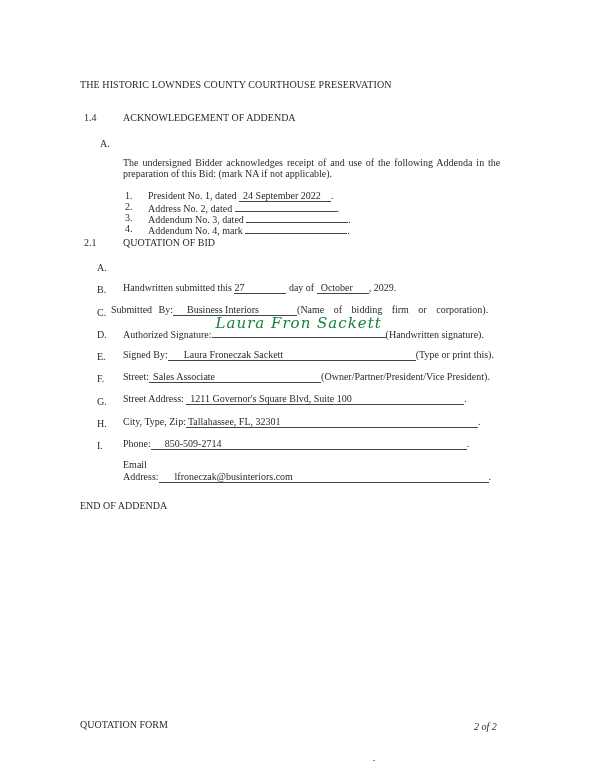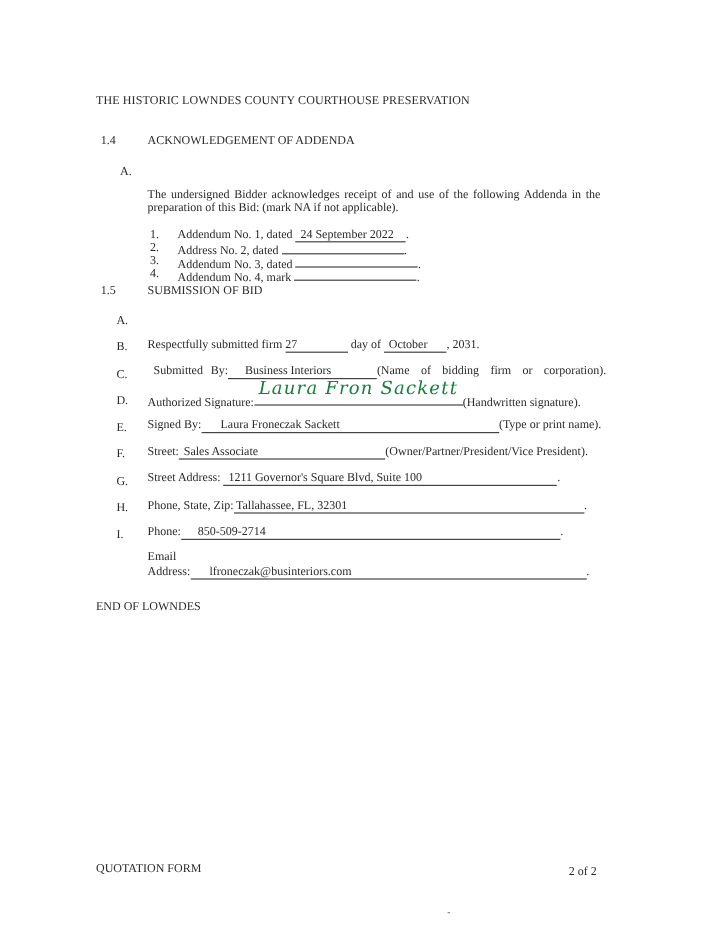--- a/index.html
+++ b/index.html
@@ -8,111 +8,111 @@
   .abs { position: absolute; white-space: nowrap; }
   .hdr { left: 80px; top: 79px; font-size: 10px; letter-spacing: 0.1px; }
   .secnum { font-size: 10px; }
   .sectitle { font-size: 10px; }
   .letter { font-size: 10px; }
   .txt { font-size: 10px; margin-top: 20px; }
   .fill { display: inline-block; border-bottom: 1px solid #444; padding-left: 4px; font-size: 10px; vertical-align: baseline; line-height: 11px; }
   .fill.center { text-align: left; padding-left: 0; }
   .sig { font-family: "DejaVu Serif", serif; font-style: italic; color: #15803d; font-size: 15px; letter-spacing: 1px; }
   .footer-l { left: 80px; top: 719px; font-size: 10px; }
-  .footer-r { left: 474px; top: 721px; font-size: 10px; }
+  .footer-r { left: 474px; top: 721px; font-size: 10px; font-style: italic; }
   .dot { left: 373px; top: 760px; width: 2px; height: 1px; background: #888; }
 </style>
 </head>
 <body>
 
 <div>
 
   <div class="abs hdr">THE HISTORIC LOWNDES COUNTY COURTHOUSE PRESERVATION</div>
 
   <div class="abs secnum" style="left:84px;top:112px">1.4</div>
   <div class="abs sectitle" style="left:123px;top:112px">ACKNOWLEDGEMENT OF ADDENDA</div>
 
   <div class="abs letter" style="left:100px;top:138px">A.</div>
   <div class="abs txt" style="left:123px;top:137px;word-spacing:1.4px">The undersigned Bidder acknowledges receipt of and use of the following Addenda in the</div>
   <div class="abs txt" style="left:123px;top:148px">preparation of this Bid: (mark NA if not applicable).</div>
 
   <div>
     <div class="abs txt" style="left:125px;top:170px">1.</div>
     <div class="abs txt" style="left:148px;top:170px">
-      <span>Addendum No. 1, dated</span>
+      <span>President No. 1, dated</span>
       <span class="fill" style="width:88px">24 September 2022</span><span>.</span>
     </div>
     <div class="abs txt" style="left:125px;top:181px">2.</div>
     <div class="abs txt" style="left:148px;top:181px">
       <span>Address No. 2, dated</span>
       <span class="fill" style="width:98px;height:10px"></span><span>.</span>
     </div>
     <div class="abs txt" style="left:125px;top:192px">3.</div>
     <div class="abs txt" style="left:148px;top:192px">
       <span>Addendum No. 3, dated</span>
       <span class="fill" style="width:98px;height:10px"></span><span>.</span>
     </div>
     <div class="abs txt" style="left:125px;top:203px">4.</div>
     <div class="abs txt" style="left:148px;top:203px">
       <span>Addendum No. 4, mark</span>
       <span class="fill" style="width:98px;height:10px"></span><span>.</span>
     </div>
   </div>
 
-  <div class="abs secnum" style="left:84px;top:237px">1.5</div>
-  <div class="abs sectitle" style="left:123px;top:237px">SUBMISSION OF BID</div>
+  <div class="abs secnum" style="left:84px;top:237px">2.1</div>
+  <div class="abs sectitle" style="left:123px;top:237px">QUOTATION OF BID</div>
 
   <div class="abs letter" style="left:97px;top:262px">A.</div>
   <div class="abs txt" style="left:123px;top:262px">
-    <span>Respectfully submitted firm</span>
+    <span>Handwritten submitted this</span>
     <span class="fill center" style="width:52px">27</span>
     <span>day of</span>
-    <span class="fill" style="width:48px">October</span><span>, 2031.</span>
+    <span class="fill" style="width:48px">October</span><span>, 2029.</span>
   </div>
 
   <div class="abs letter" style="left:97px;top:284px">B.</div>
-  <div class="abs txt" style="left:128px;top:284px">
+  <div class="abs txt" style="left:111px;top:284px">
     <span style="word-spacing:4px">Submitted By:</span><span class="fill" style="width:110px;padding-left:14px">Business Interiors</span><span style="word-spacing:7px">(Name of bidding firm or corporation).</span>
   </div>
 
   <div class="abs letter" style="left:97px;top:307px">C.</div>
   <div class="abs txt" style="left:123px;top:307px">
     <span>Authorized Signature:</span><span class="fill" style="width:170px;position:relative;height:10px"><span class="sig" style="position:absolute;left:4px;top:-9px">Laura Fron Sackett</span></span><span>(Handwritten signature).</span>
   </div>
 
   <div class="abs letter" style="left:97px;top:329px">D.</div>
   <div class="abs txt" style="left:123px;top:329px">
-    <span>Signed By:</span><span class="fill" style="width:232px;padding-left:16px">Laura Froneczak Sackett</span><span>(Type or print name).</span>
+    <span>Signed By:</span><span class="fill" style="width:232px;padding-left:16px">Laura Froneczak Sackett</span><span>(Type or print this).</span>
   </div>
 
   <div class="abs letter" style="left:97px;top:351px">E.</div>
   <div class="abs txt" style="left:123px;top:351px">
     <span>Street:</span><span class="fill" style="width:168px;padding-left:4px">Sales Associate</span><span>(Owner/Partner/President/Vice President).</span>
   </div>
 
   <div class="abs letter" style="left:97px;top:373px">F.</div>
   <div class="abs txt" style="left:123px;top:373px">
     <span>Street Address:</span>
     <span class="fill" style="width:274px">1211 Governor's Square Blvd, Suite 100</span><span>.</span>
   </div>
 
   <div class="abs letter" style="left:97px;top:396px">G.</div>
   <div class="abs txt" style="left:123px;top:396px">
-    <span>Phone, State, Zip:</span><span class="fill" style="width:290px;padding-left:2px">Tallahassee, FL, 32301</span><span>.</span>
+    <span>City, Type, Zip:</span><span class="fill" style="width:290px;padding-left:2px">Tallahassee, FL, 32301</span><span>.</span>
   </div>
 
   <div class="abs letter" style="left:97px;top:418px">H.</div>
   <div class="abs txt" style="left:123px;top:418px">
     <span>Phone:</span><span class="fill" style="width:302px;padding-left:14px">850-509-2714</span><span>.</span>
   </div>
 
   <div class="abs letter" style="left:97px;top:440px">I.</div>
   <div class="abs txt" style="left:123px;top:439px">Email</div>
   <div class="abs txt" style="left:123px;top:451px">
     <span>Address:</span><span class="fill" style="width:314px;padding-left:16px">lfroneczak@businteriors.com</span><span>.</span>
   </div>
 
-  <div class="abs txt" style="left:80px;top:480px">END OF LOWNDES</div>
+  <div class="abs txt" style="left:80px;top:480px">END OF ADDENDA</div>
 
   <div class="abs footer-l">QUOTATION FORM</div>
   <div class="abs footer-r">2 of 2</div>
   <div class="abs dot"></div>
 </div>
 
 </body></html>

